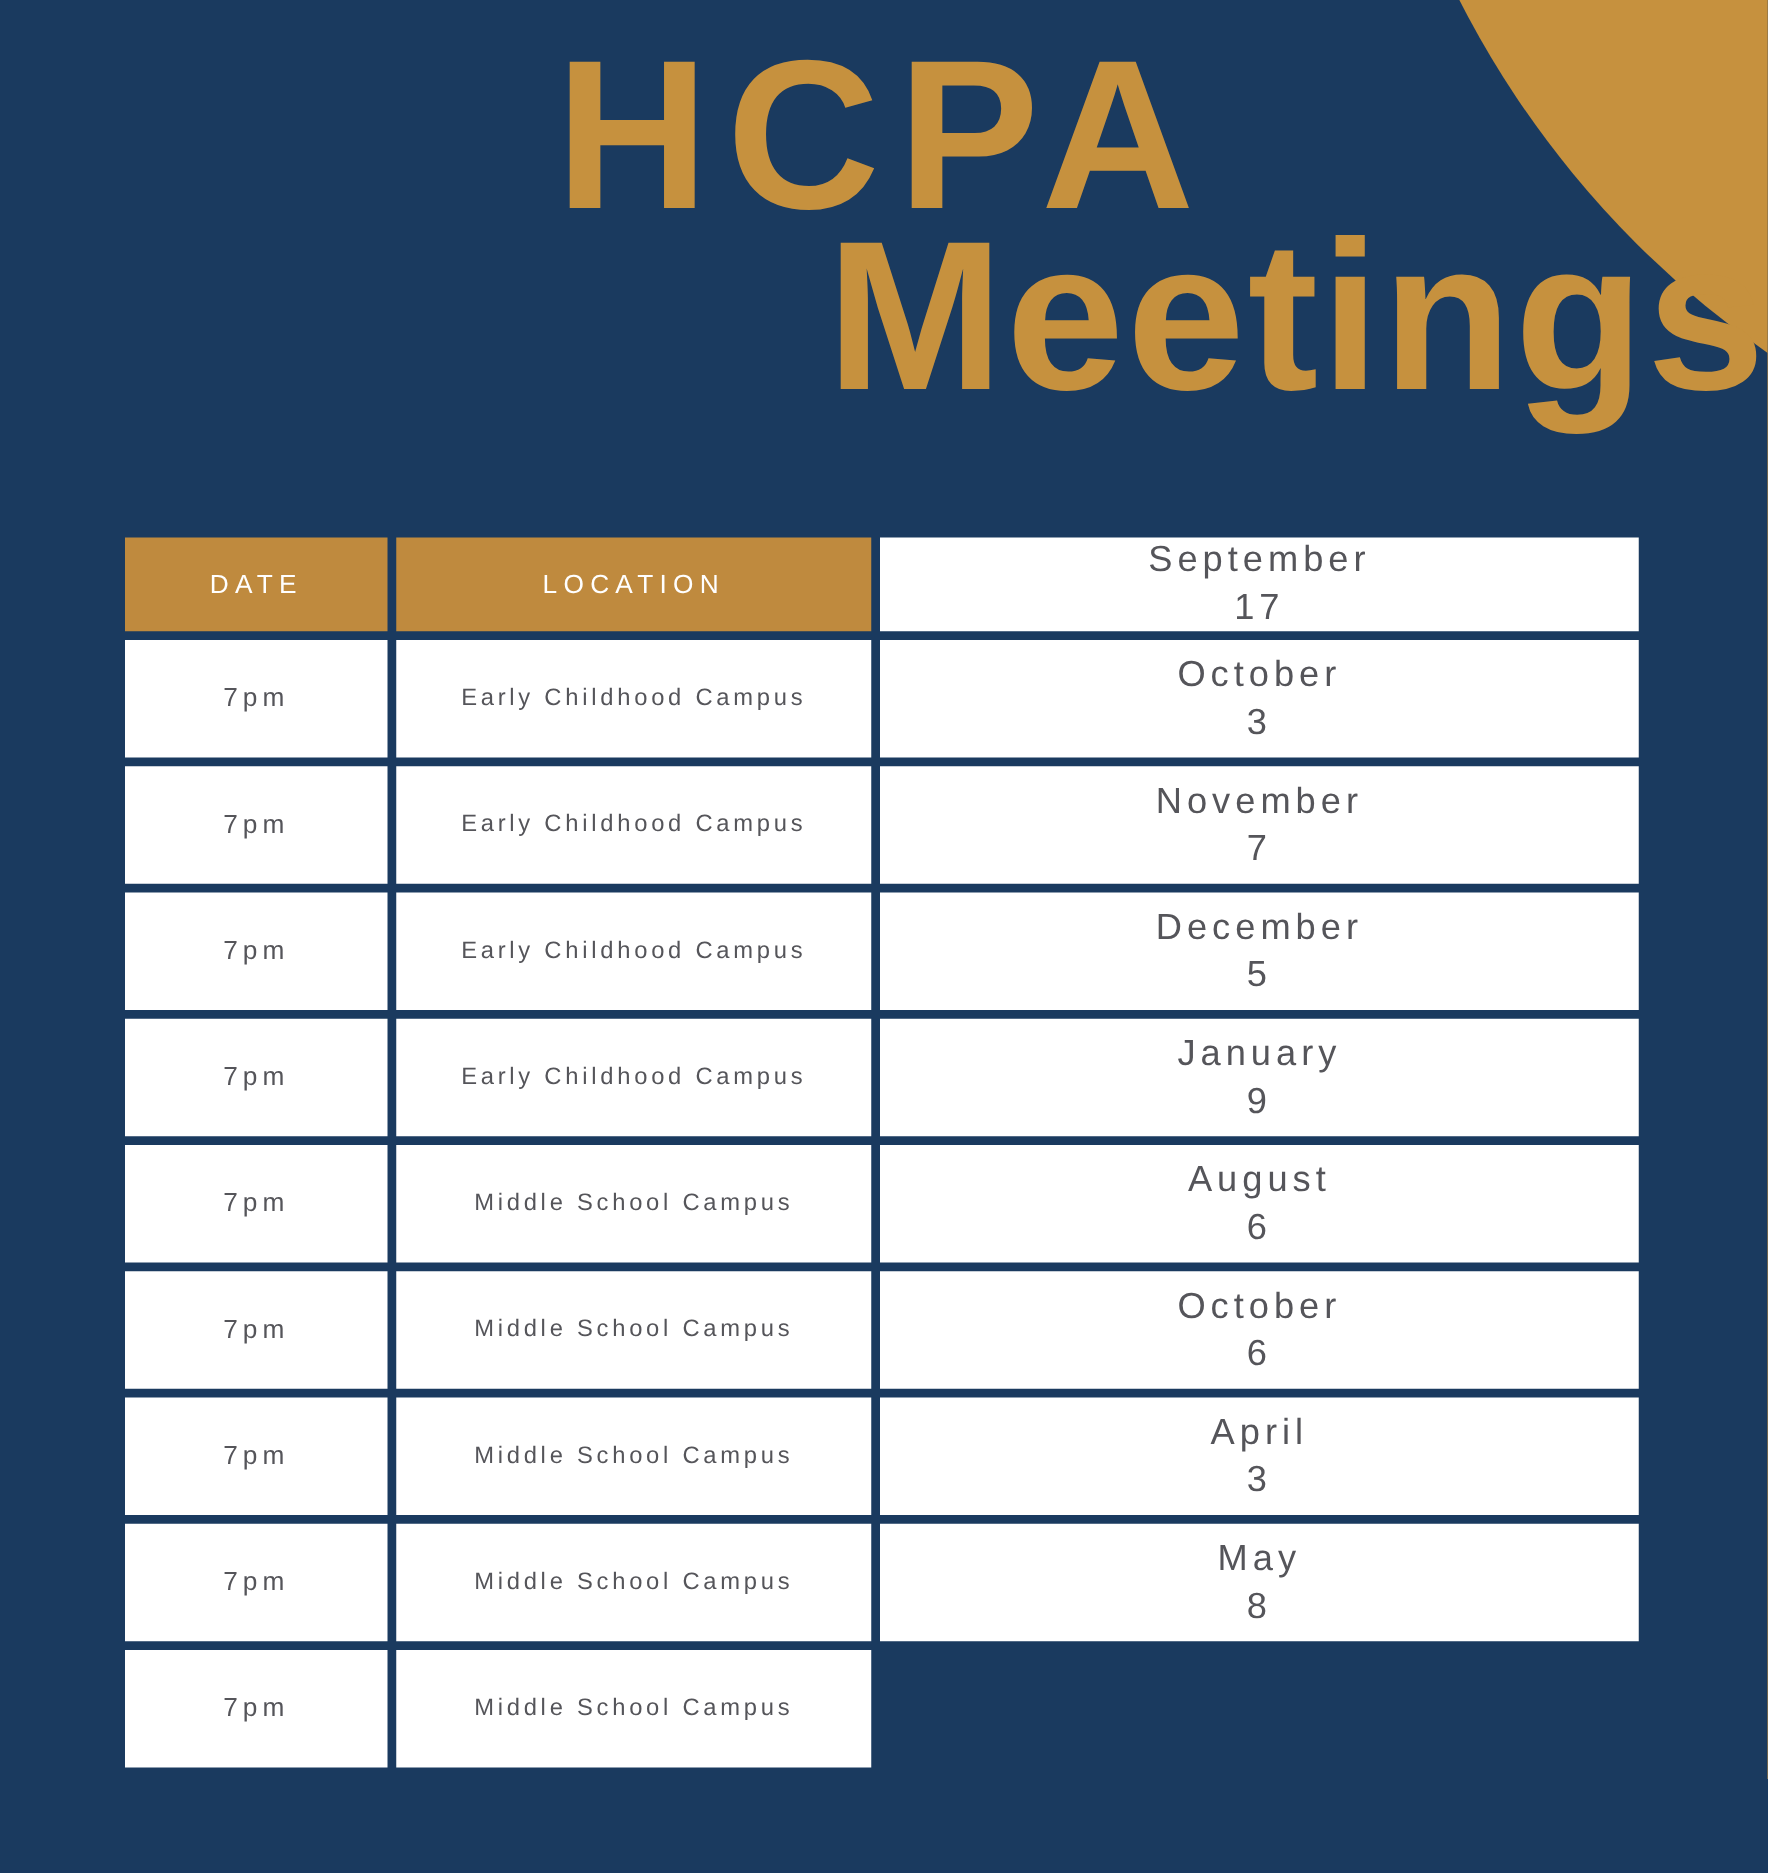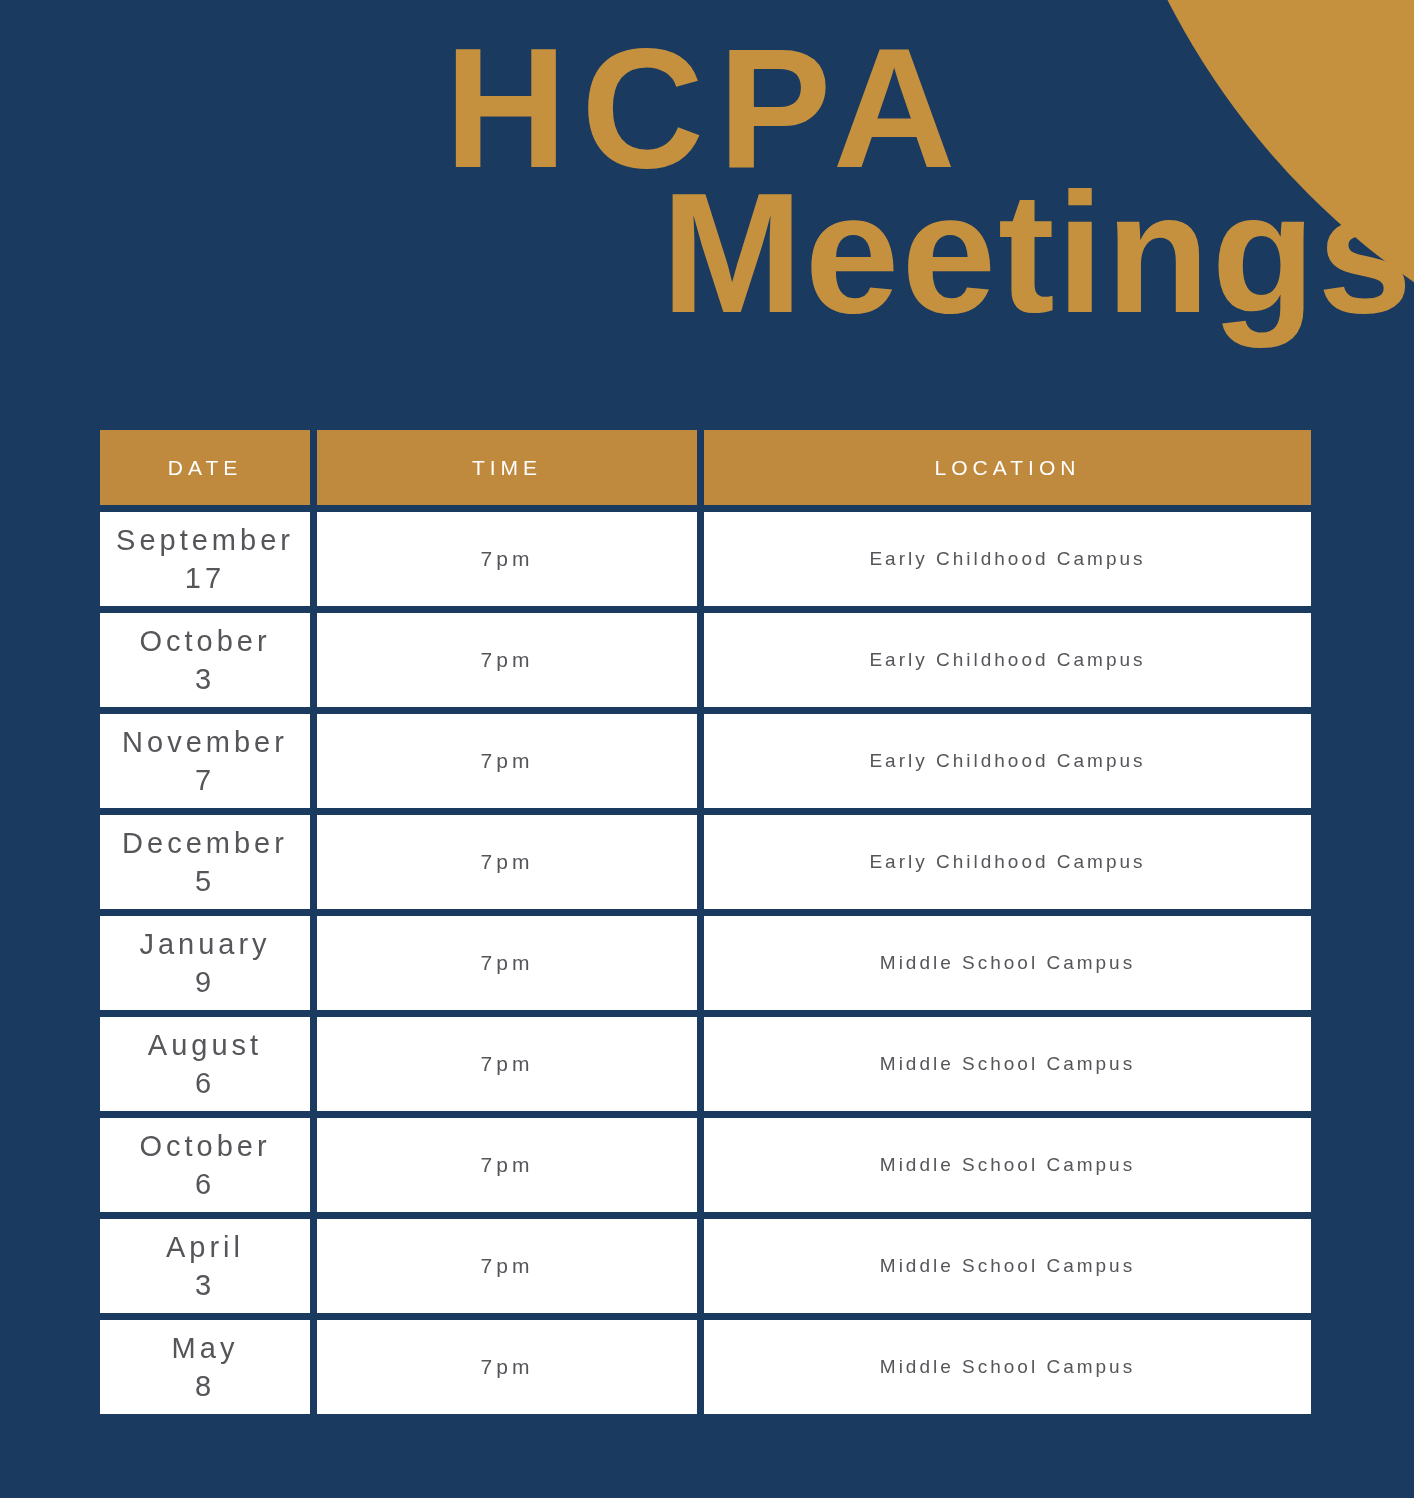--- a/index.html
+++ b/index.html
@@ -93,21 +93,20 @@
 
   <div class="corner-accent"></div>
 
   <h1 class="title">
     <span class="t1">HCPA</span>
     <span class="t2">Meetings</span>
   </h1>
 
   <div class="schedule-grid" id="schedule-grid">
       <div class="cell head">DATE</div>
-      <div class="cell head">TIME</div>
       <div class="cell head">LOCATION</div>
   <div class="cell date-cell">
     <span>September</span>
     <span>17</span>
   </div>
   <div class="cell time-cell">7pm</div>
   <div class="cell loc-cell">Early Childhood Campus</div>
 
   <div class="cell date-cell">
     <span>October</span>

